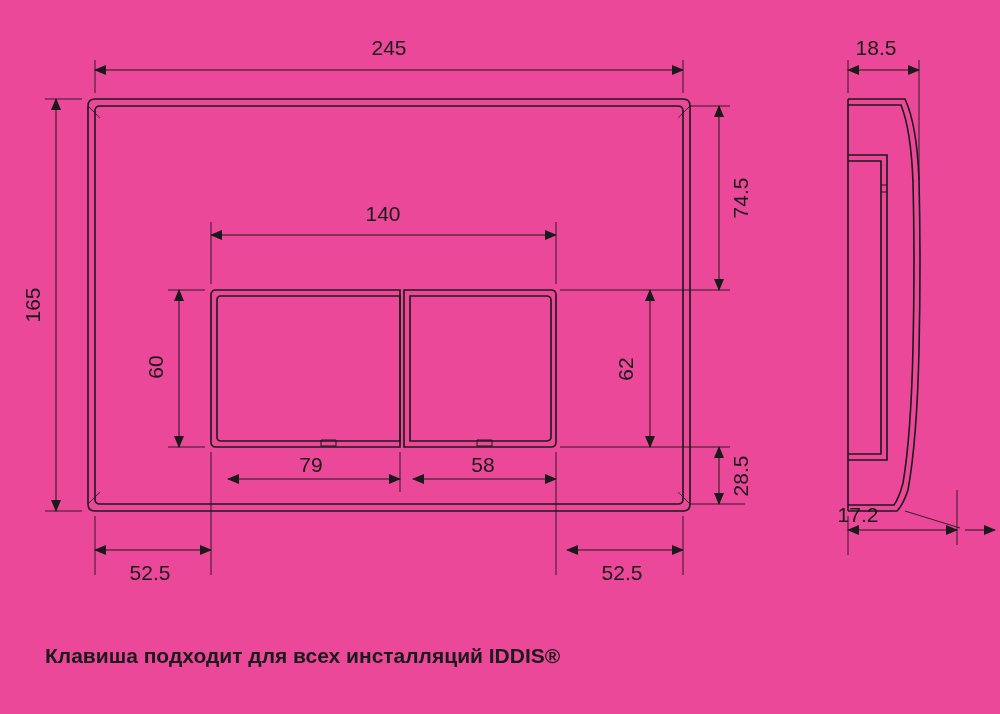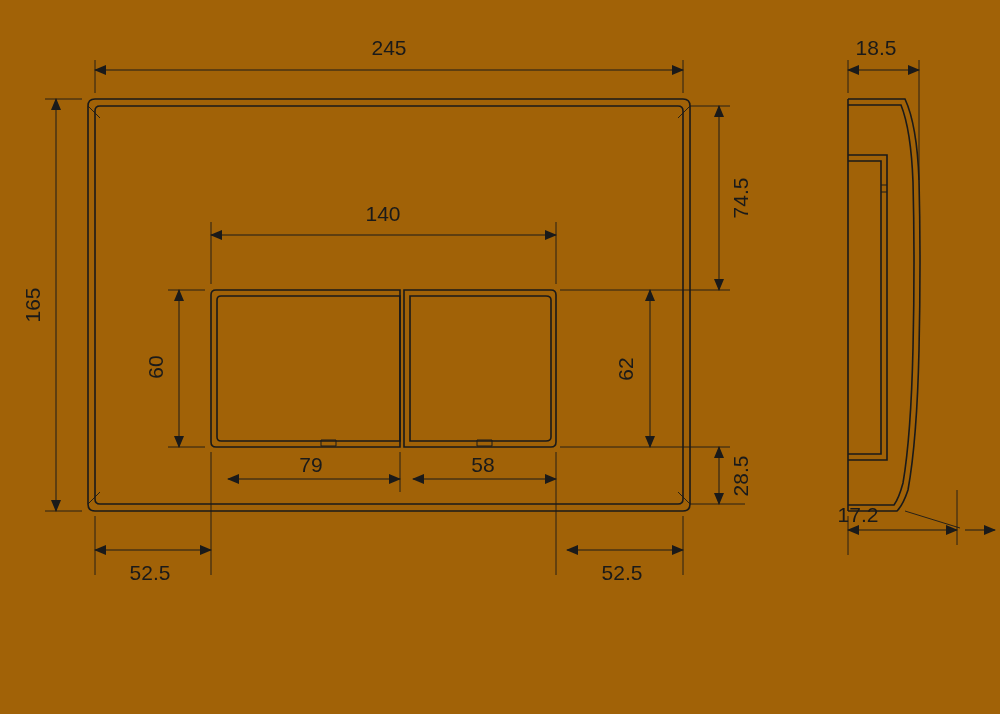--- a/index.html
+++ b/index.html
@@ -7,21 +7,21 @@
     padding: 0;
     background: #ffffff;
   }
   body {
     font-family: "Liberation Sans", sans-serif;
   }
   #stage {
     position: relative;
     width: 1000px;
     height: 714px;
-    background: #a16207;
+    background: #ec4899;
     overflow: hidden;
   }
   #drawing {
     position: absolute;
     left: 0;
     top: 0;
     width: 1000px;
     height: 714px;
   }
   .caption {
@@ -181,14 +181,15 @@
     <text class="dimtext" x="163" y="367" text-anchor="middle" transform="rotate(-90 163 367)">60</text>
     <text class="dimtext" x="311" y="472" text-anchor="middle">79</text>
     <text class="dimtext" x="483" y="472" text-anchor="middle">58</text>
     <text class="dimtext" x="150" y="580" text-anchor="middle">52.5</text>
     <text class="dimtext" x="622" y="580" text-anchor="middle">52.5</text>
     <text class="dimtext" x="876" y="55" text-anchor="middle">18.5</text>
     <text class="dimtext" x="858" y="522" text-anchor="middle">17.2</text>
 
   </svg>
 
+  <div class="caption">Клавиша подходит для всех инсталляций IDDIS®</div>
 
 </div>
 
 </body></html>

